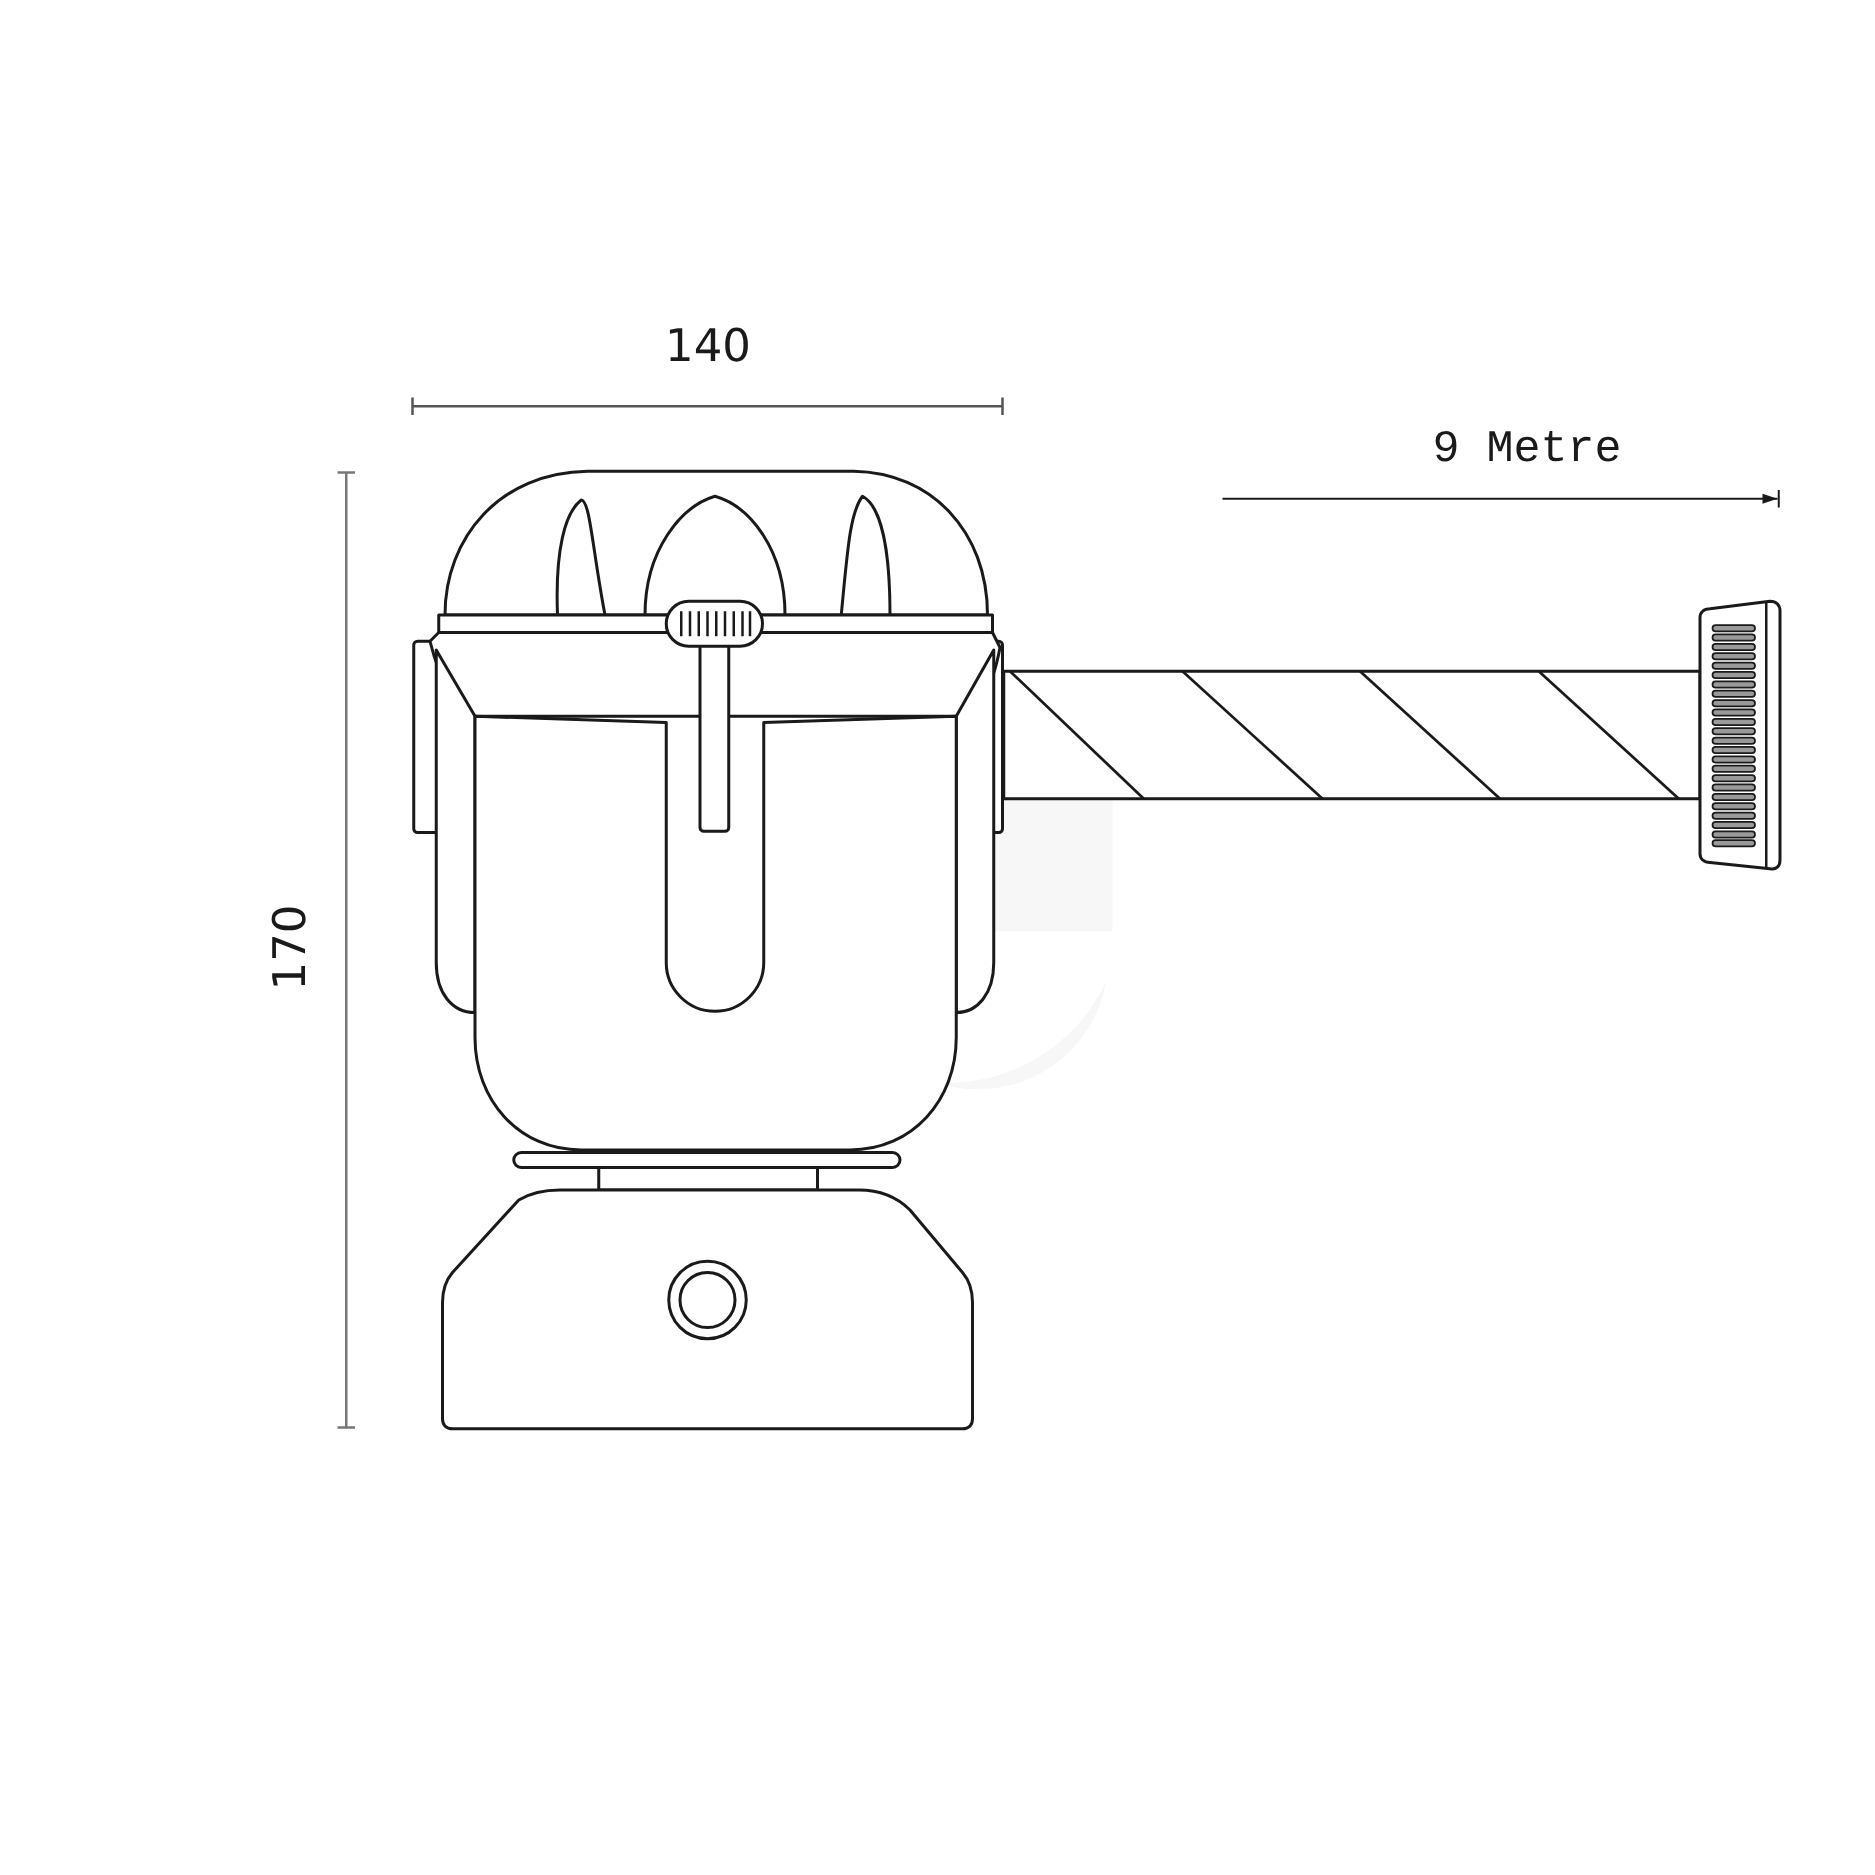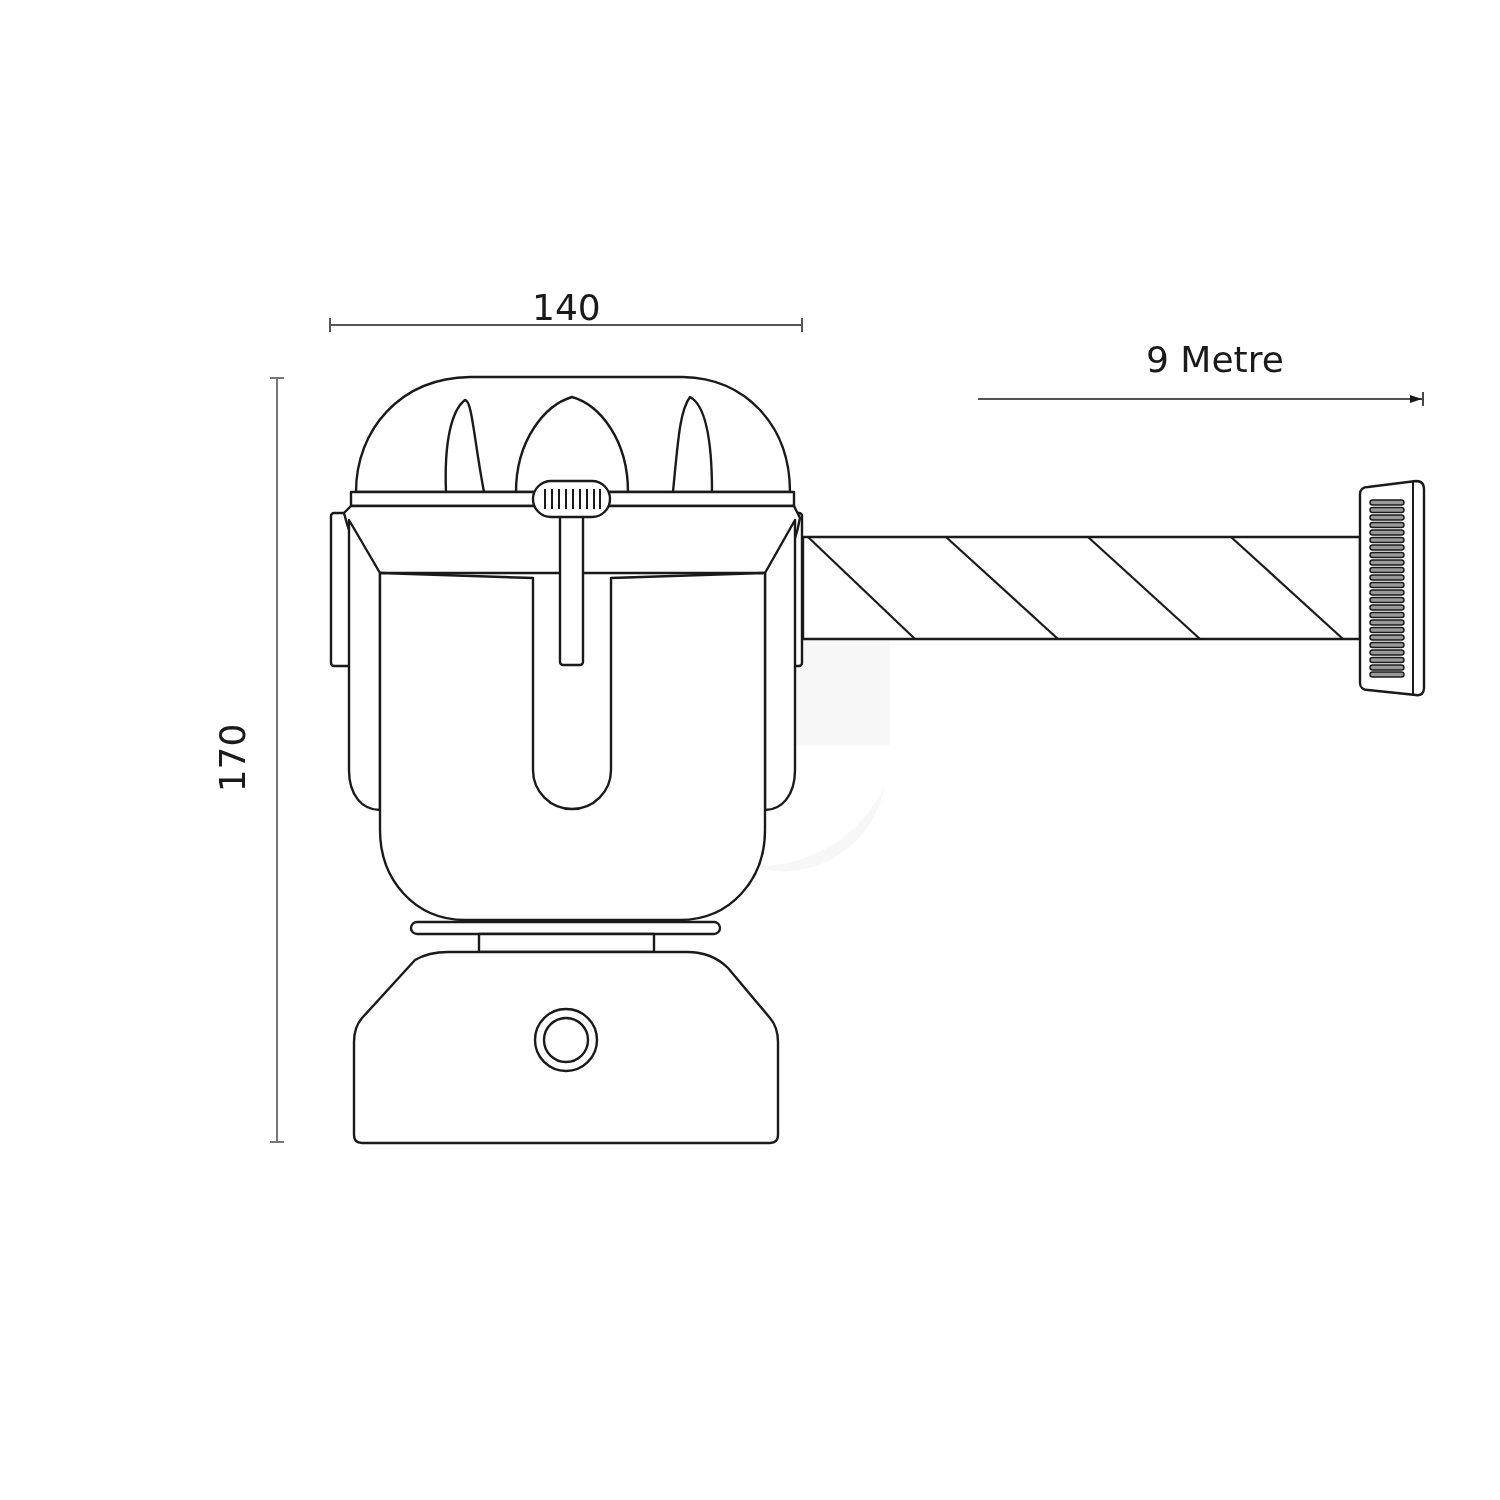--- a/index.html
+++ b/index.html
@@ -1,20 +1,20 @@
 <!DOCTYPE html>
 <html><head>
 <meta charset="utf-8">
 <style>
   html, body { margin: 0; padding: 0; background: #ffffff; }
   body { width: 1500px; height: 1500px; position: relative; overflow: hidden; font-family: "Liberation Sans", sans-serif; }
   .canvas { position: absolute; left: 0; top: 0; width: 1500px; height: 1500px; }
   .dim-label { position: absolute; color: #1a1a1a; font-family: "DejaVu Sans", sans-serif; font-size: 36px; line-height: 1; white-space: nowrap; }
-  #lbl-width { left: 532px; top: 260px; margin-top: 30px; }
-  #lbl-belt { left: 1146px; top: 342px; }
+  #lbl-width { left: 532px; top: 260px; }
+  #lbl-belt { left: 1146px; top: 342px; font-family: Liberation Mono, monospace; }
   #lbl-height { left: 233px; top: 758px; transform: translate(-50%, -50%) rotate(-90deg); }
 </style>
 </head>
 <body>
 
 <svg class="canvas" width="1500" height="1500" viewBox="0 0 1500 1500" xmlns="http://www.w3.org/2000/svg">
 
   <g fill="#f7f7f7">
     <path d="M750 610 L890 610 L890 745 L750 745 Z"></path>
     <path d="M620 750 L680 750 A90 90 0 0 0 885 785 A140 140 0 0 1 620 750 Z"></path>

